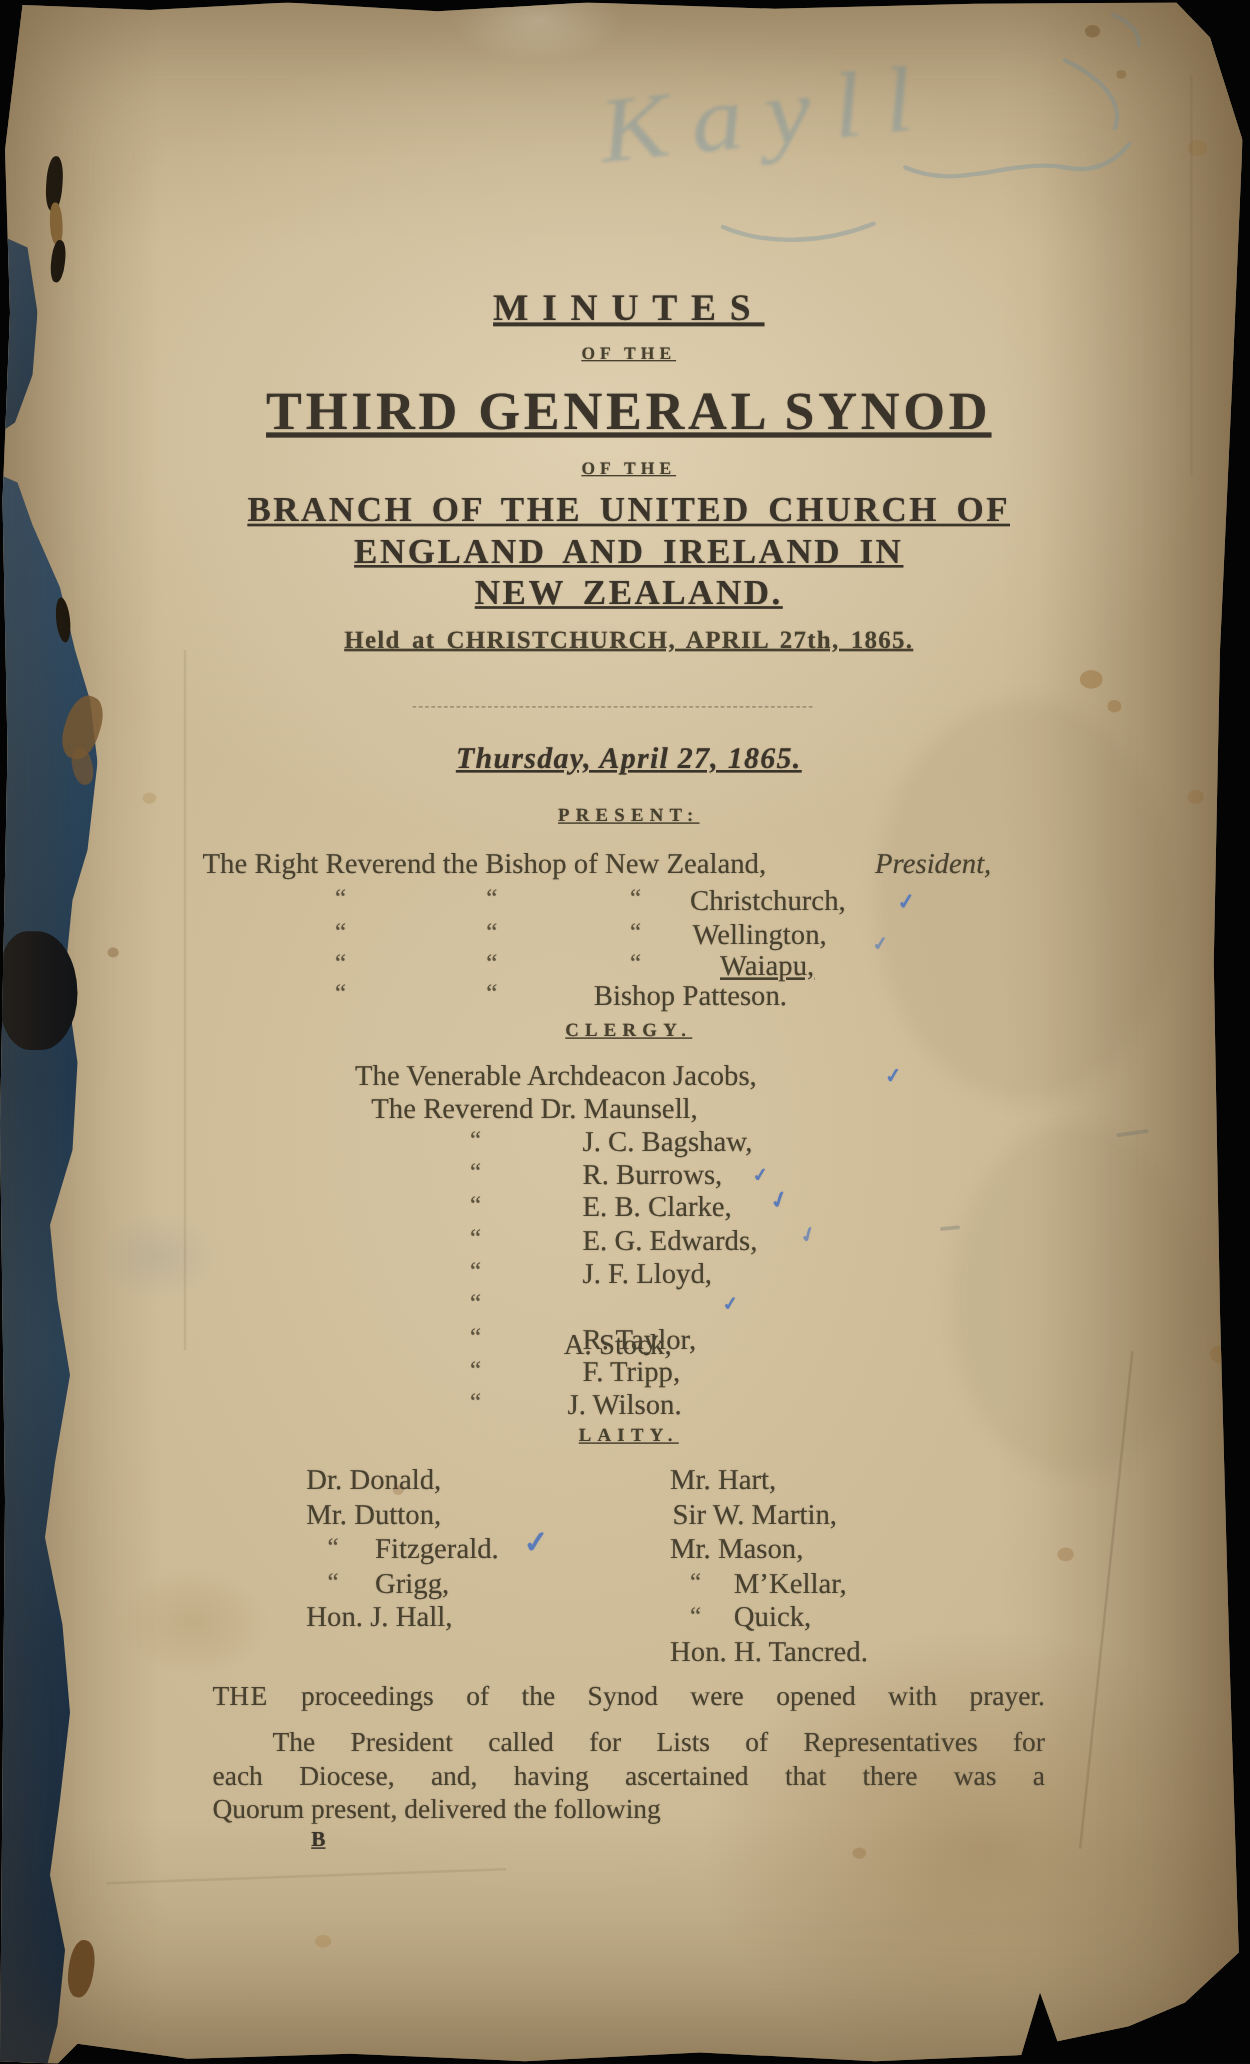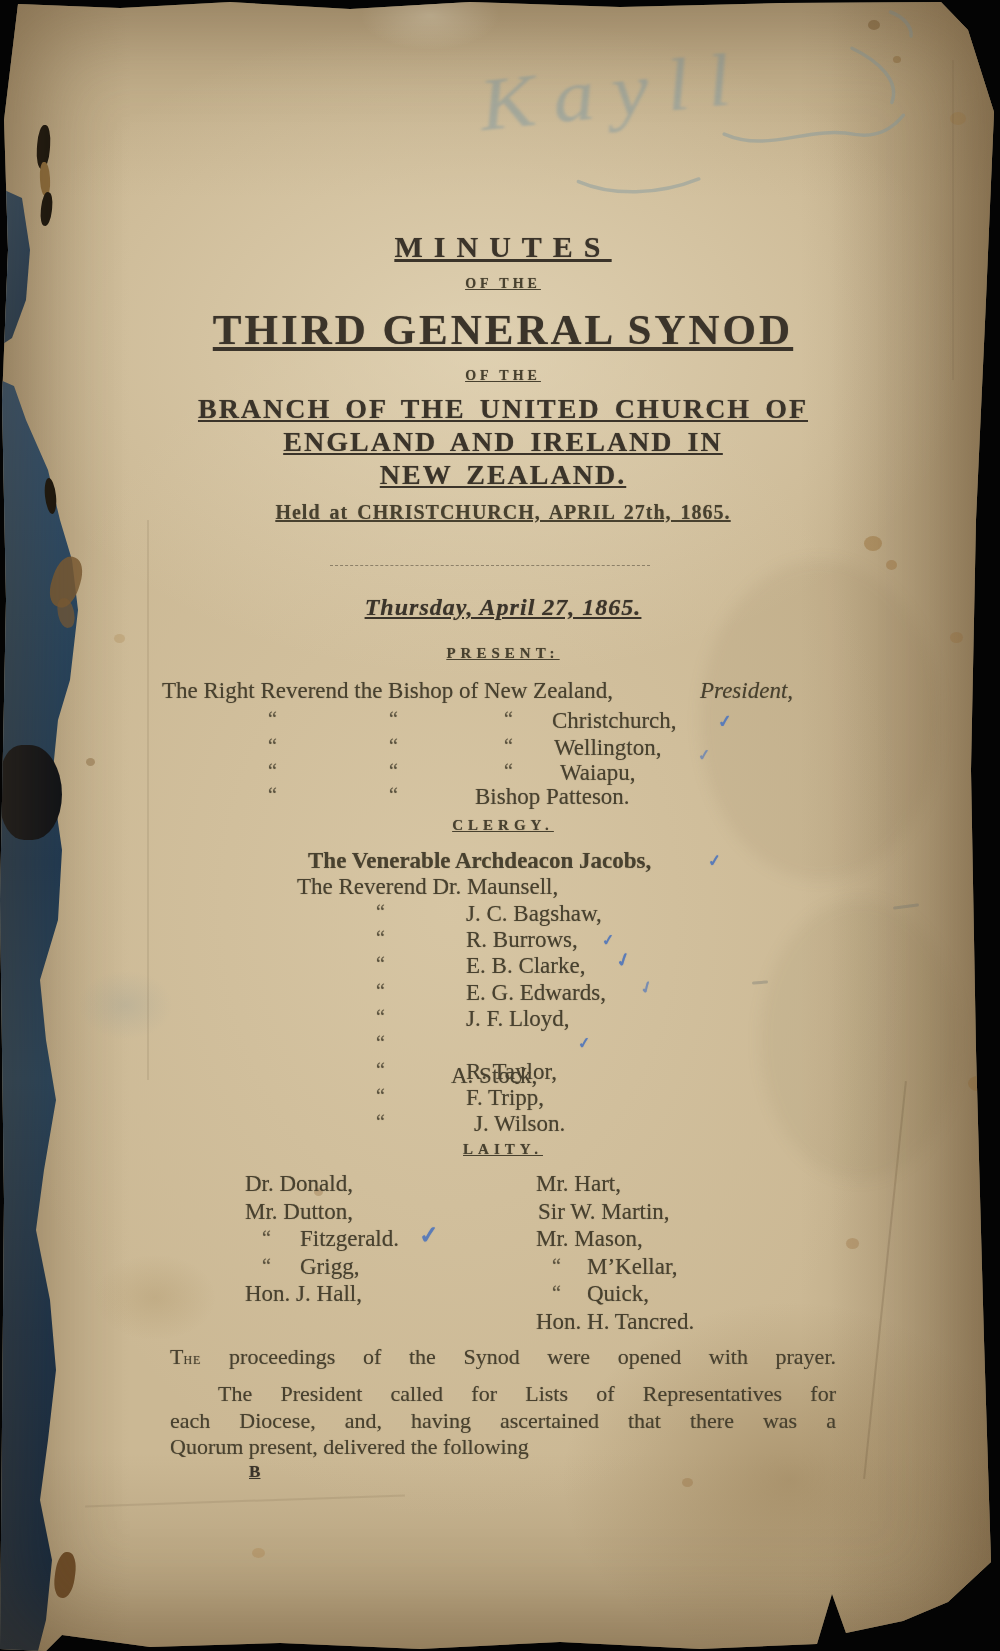--- a/index.html
+++ b/index.html
@@ -64,21 +64,21 @@
   .ditto{font-size:20px;opacity:.85;}
   .ital{font-style:italic;}
   .chk{display:inline-block;position:relative;color:#5b7cb8;font-weight:700;
        text-shadow:0 0 1px rgba(91,124,184,.5);transform:rotate(-6deg);}
   .laity-col{position:absolute;font-size:23px;line-height:27.5px;white-space:nowrap;}
   .laity-col .lrow{position:relative;height:27.5px;}
   .laity-col .lrow span{position:absolute;top:0;}
   .para{position:absolute;font-size:22px;line-height:26.5px;width:666px;text-align:justify;}
   .jl{text-align:justify;text-align-last:justify;}
   .lead-big{font-size:22px;}
-  .lead-small{font-size:12px;letter-spacing:1px;}
+  .lead-small{font-size:22px;letter-spacing:1px;}
   .sig{font-size:17px;font-weight:700;}
 </style>
 </head>
 <body>
 
 <div class="scene">
   <div class="paper">
 
     <div class="ghost" style="left:700px;top:560px;width:240px;height:320px;background:rgba(118,98,66,.09);"></div>
     <div class="ghost" style="left:760px;top:900px;width:200px;height:280px;background:rgba(118,98,66,.08);"></div>
@@ -156,32 +156,32 @@
         <span class="ditto" style="left:98px;">“</span>
         <span class="ditto" style="left:219px;">“</span>
         <span class="ditto" style="left:334px;">“</span>
         <span style="left:384px;">Wellington,</span>
         <span class="chk" style="left:528px;top:11px;font-size:15px;opacity:.7;">✓</span>
       </div>
       <div class="row ink" style="top:760px;left:0;">
         <span class="ditto" style="left:98px;">“</span>
         <span class="ditto" style="left:219px;">“</span>
         <span class="ditto" style="left:334px;">“</span>
-        <span style="left:390px;">Waiapu,</span>
+        <span style="left:406px;text-decoration:underline;">Waiapu,</span>
       </div>
       <div class="row ink" style="top:784px;left:0;">
         <span class="ditto" style="left:98px;">“</span>
         <span class="ditto" style="left:219px;">“</span>
         <span style="left:305px;">Bishop Patteson.</span>
       </div>
 
       <div class="abs ctr hsc ink" style="top:817px;">CLERGY.</div>
 
       <div class="row ink" style="top:848px;left:0;">
-        <span style="left:138px;font-weight:bold;">The Venerable Archdeacon Jacobs,</span>
+        <span style="left:114px;">The Venerable Archdeacon Jacobs,</span>
         <span class="chk" style="left:538px;top:3px;font-size:16px;">✓</span>
       </div>
       <div class="row ink" style="top:874px;left:0;">
         <span style="left:127px;">The Reverend Dr. Maunsell,</span>
       </div>
       <div class="row ink" style="top:901px;left:0;">
         <span class="ditto" style="left:206px;">“</span>
         <span style="left:296px;">J. C. Bagshaw,</span>
       </div>
       <div class="row ink" style="top:927px;left:0;">
@@ -211,21 +211,21 @@
       <div class="row ink" style="top:1059px;left:0;">
         <span class="ditto" style="left:206px;">“</span>
         <span style="left:296px;">R. Taylor,</span>
       </div>
       <div class="row ink" style="top:1085px;left:0;">
         <span class="ditto" style="left:206px;">“</span>
         <span style="left:296px;">F. Tripp,</span>
       </div>
       <div class="row ink" style="top:1111px;left:0;">
         <span class="ditto" style="left:206px;">“</span>
-        <span style="left:304px;">J. Wilson.</span>
+        <span style="left:284px;">J. Wilson.</span>
       </div>
 
       <div class="abs ctr hsc ink" style="top:1141px;">LAITY.</div>
 
       <div class="laity-col ink" style="left:75px;top:1170px;">
         <div class="lrow">
           <span style="left:0;">Dr. Donald,</span>
         </div>
         <div class="lrow">
           <span style="left:0;">Mr. Dutton,</span>

